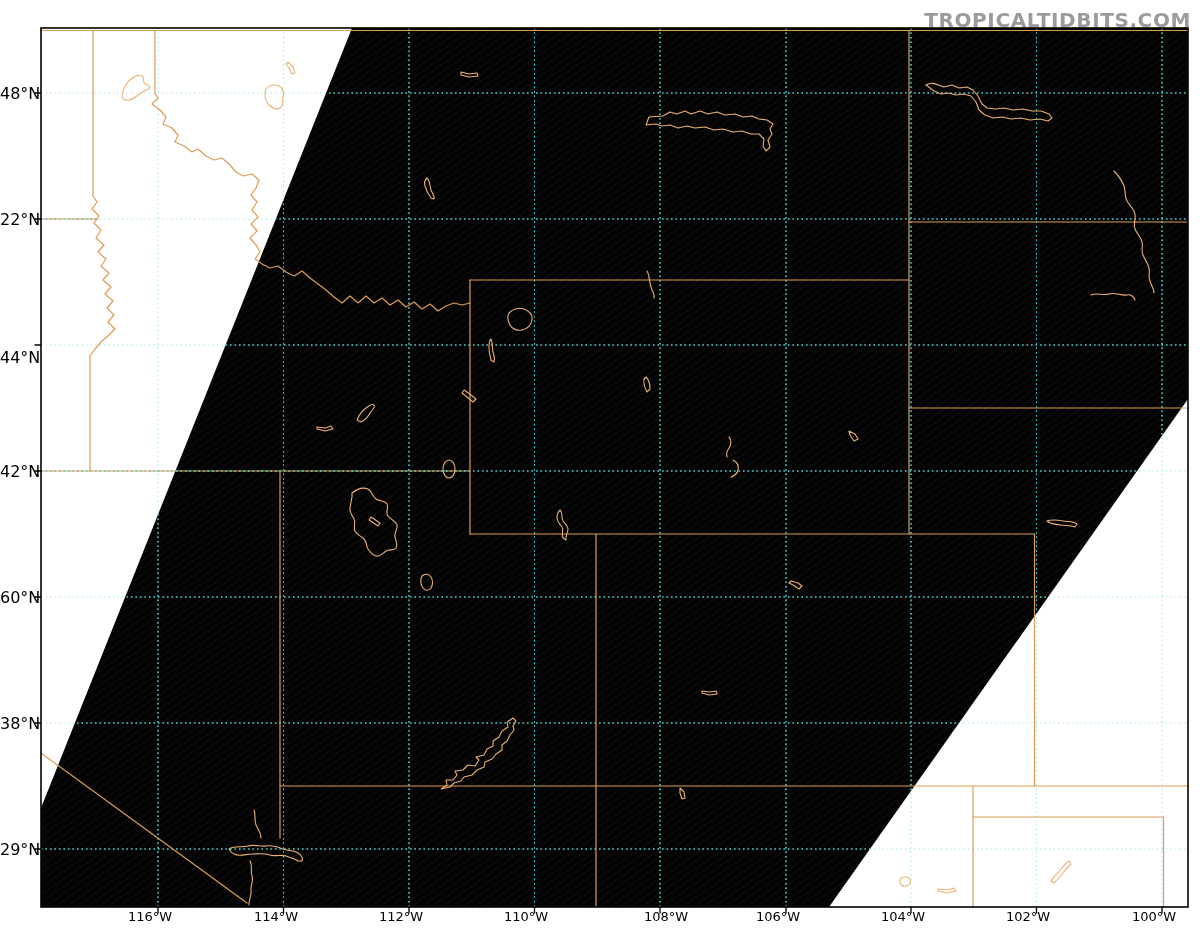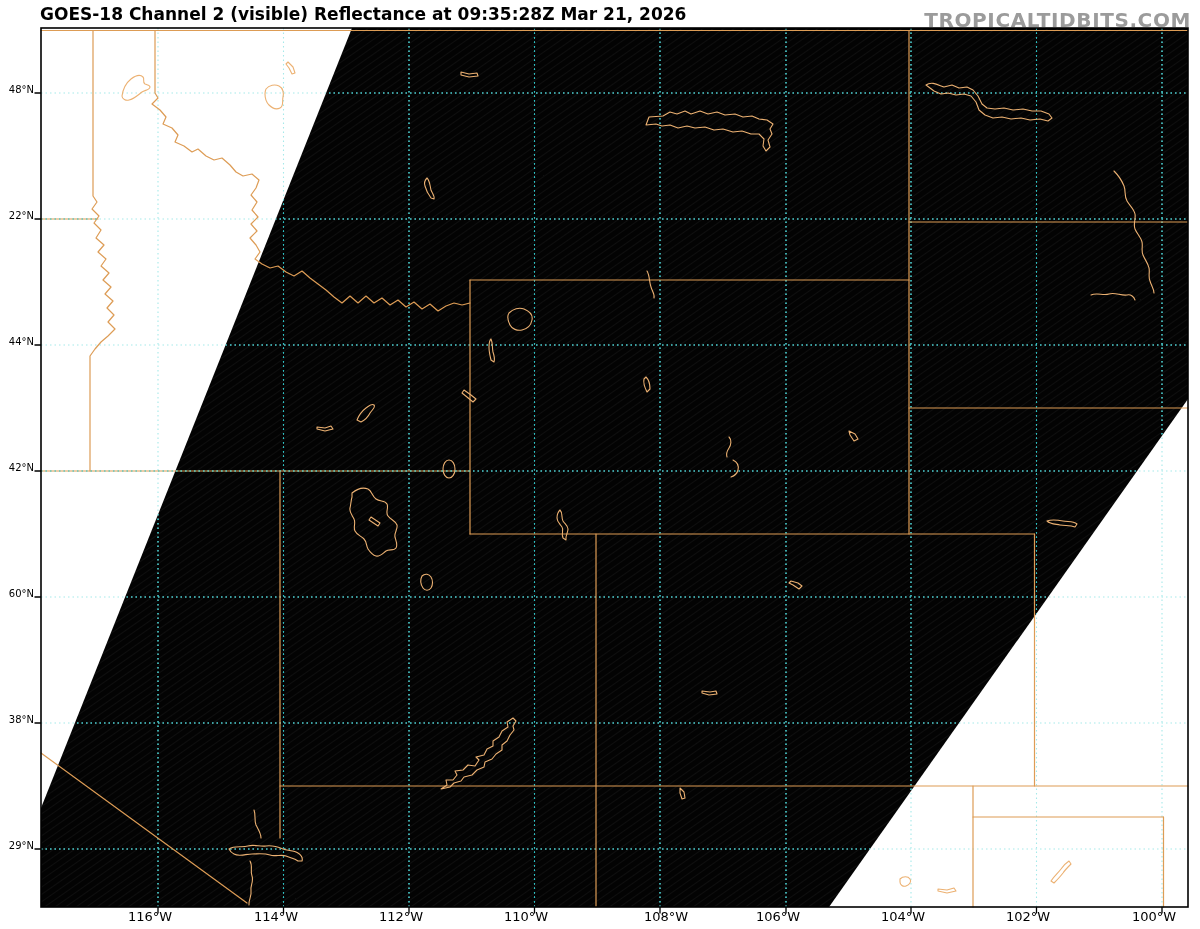--- a/index.html
+++ b/index.html
@@ -1,29 +1,28 @@
 <!DOCTYPE html>
 <html><head>
 <meta charset="utf-8">
 <style>
   html,body{margin:0;padding:0;background:#ffffff;}
   .stage{position:relative;width:1200px;height:929px;background:#fff;
          font-family:"DejaVu Sans","Liberation Sans",sans-serif;overflow:hidden;}
   .title{position:absolute;left:40px;top:4px;font-size:17px;font-weight:bold;color:#000;white-space:nowrap;}
   .watermark{position:absolute;right:9px;top:8px;font-size:20px;font-weight:bold;color:#9b9b9b;letter-spacing:.6px;}
   .map-svg{position:absolute;left:0;top:0;}
-  .lat-label{position:absolute;left:0;width:34px;text-align:right;font-size:10px;color:#000;}
+  .lat-label{position:absolute;left:0;width:34px;text-align:right;font-size:16px;color:#000;}
   .lon-label{position:absolute;top:909px;width:60px;text-align:left;font-size:13px;color:#000;}
 </style>
 </head>
 <body>
 
 <div class="stage">
 
-  <div class="title">GOES-18 Channel 2 (visible) Reflectance at 09:35:28Z Mar 21, 2026</div>
   <div class="watermark">TROPICALTIDBITS.COM</div>
 
   <svg class="map-svg" width="1200" height="929" viewBox="0 0 1200 929">
     <defs>
       <pattern id="scantex" width="6" height="6" patternUnits="userSpaceOnUse" patternTransform="rotate(55)">
         <rect width="6" height="6" fill="#030303"></rect>
         <line x1="0" y1="0" x2="0" y2="6" stroke="#121212" stroke-width="1.6"></line>
       </pattern>
       <clipPath id="scanclip">
         <polygon points="352,28 1188,28 1188,399 829,907 41,907 41,808"></polygon>
@@ -108,21 +107,21 @@
 
     <g stroke="#000" fill="none">
       <rect x="41" y="28" width="1147" height="879" stroke-width="1.6"></rect>
       <path stroke-width="1.3" d="M34.5,93 H41 M34.5,219 H41 M34.5,345 H41 M34.5,471 H41 M34.5,597 H41 M34.5,723 H41 M34.5,849 H41"></path>
       <path stroke-width="1.3" d="M158,907 V913.5 M283.5,907 V913.5 M409,907 V913.5 M534.5,907 V913.5 M660,907 V913.5 M786,907 V913.5 M911,907 V913.5 M1036.5,907 V913.5 M1162,907 V913.5"></path>
     </g>
   </svg>
 
   <div class="lat-label" style="top:84px">48°N</div>
   <div class="lat-label" style="top:210px">22°N</div>
-  <div class="lat-label" style="top:336px">44°N</div>
+  <div class="lat-label" style="top:348px">44°N</div>
   <div class="lat-label" style="top:462px">42°N</div>
   <div class="lat-label" style="top:588px">60°N</div>
   <div class="lat-label" style="top:714px">38°N</div>
   <div class="lat-label" style="top:840px">29°N</div>
 
   <div class="lon-label" style="left:128px">116°W</div>
   <div class="lon-label" style="left:254px">114°W</div>
   <div class="lon-label" style="left:379px">112°W</div>
   <div class="lon-label" style="left:504px">110°W</div>
   <div class="lon-label" style="left:644px">108°W</div>

